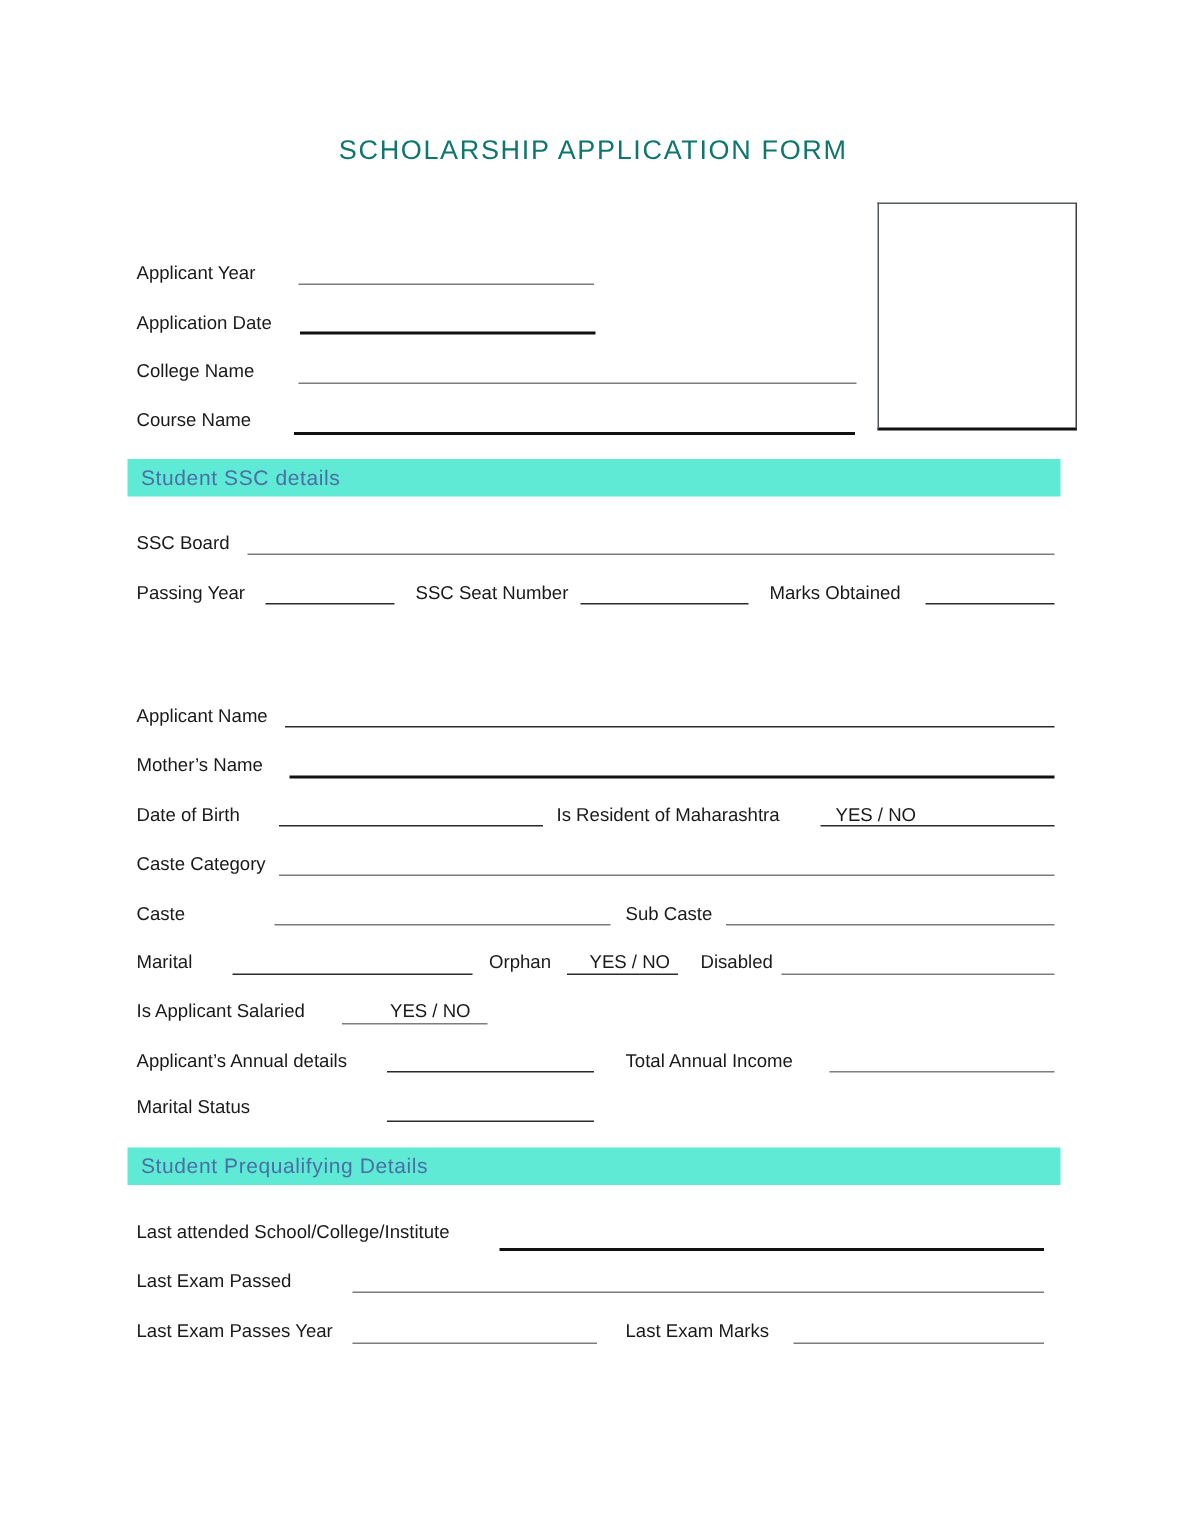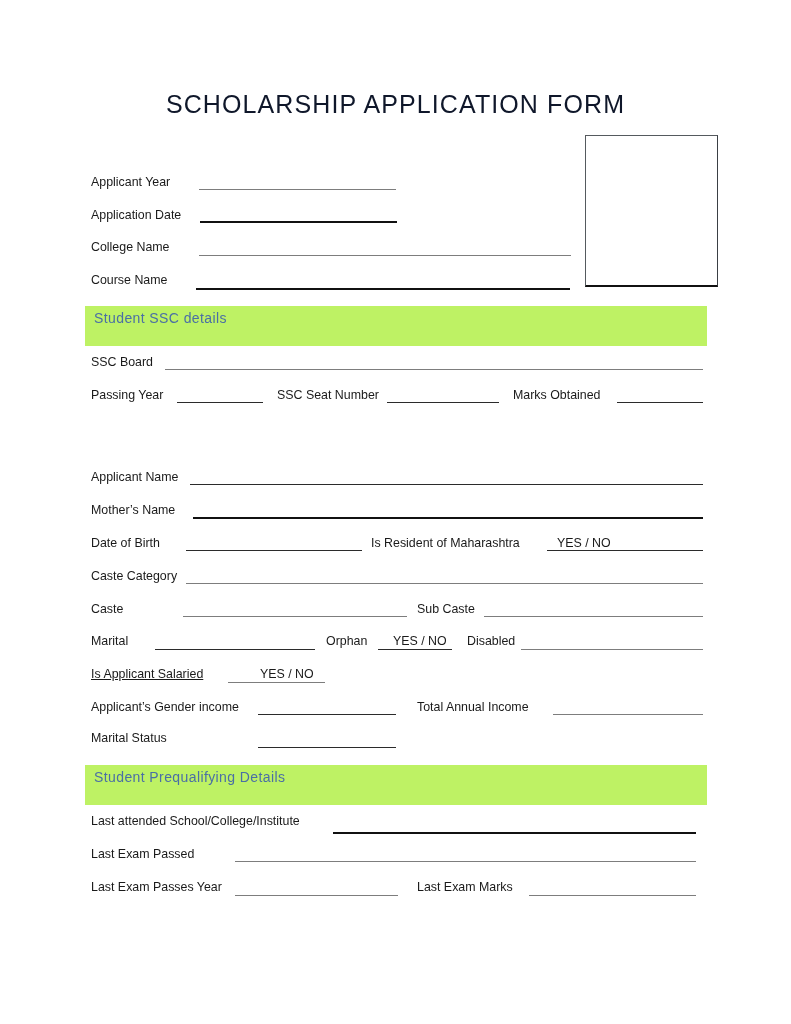--- a/index.html
+++ b/index.html
@@ -23,23 +23,23 @@
     background: #ffffff;
   }
 
   
   .form-title {
     position: absolute;
     left: 0;
     right: 0;
     top: 90px;
     text-align: center;
-    font-size: 25px;
+    font-size: 18px;
     letter-spacing: 1.1px;
-    color: #0f172a;
+    color: #0f766e;
     font-weight: 400;
     white-space: nowrap;
   }
 
   
   .photo-box {
     position: absolute;
     left: 585px;
     top: 135px;
     width: 133px;
@@ -71,22 +71,22 @@
   }
   .rule.thick {
     border-bottom: 2.4px solid #111111;
   }
 
   
   .section-band {
     position: absolute;
     left: 85px;
     width: 622px;
-    height: 40px;
-    background: #bef264;
+    height: 25px;
+    background: #5eead4;
   }
   .section-band .section-title {
     position: absolute;
     left: 9px;
     top: 4px;
     font-size: 14px;
     letter-spacing: 0.4px;
     color: #4a6fa5;
     white-space: nowrap;
     font-weight: 400;
@@ -164,25 +164,25 @@
   <div class="lbl" style="left:91px; top:634px;">Marital</div>
   <div class="rule dark" style="left:155px; top:649px; width:160px;"></div>
 
   <div class="lbl" style="left:326px; top:634px;">Orphan</div>
   <div class="val" style="left:393px; top:634px;">YES / NO</div>
   <div class="rule dark" style="left:378px; top:649px; width:74px;"></div>
 
   <div class="lbl" style="left:467px; top:634px;">Disabled</div>
   <div class="rule" style="left:521px; top:649px; width:182px;"></div>
 
-  <div class="lbl" style="left:91px; top:667px;text-decoration:underline;">Is Applicant Salaried</div>
+  <div class="lbl" style="left:91px; top:667px;">Is Applicant Salaried</div>
   <div class="val" style="left:260px; top:667px;">YES / NO</div>
   <div class="rule" style="left:228px; top:682px; width:97px;"></div>
 
-  <div class="lbl" style="left:91px; top:700px;">Applicant’s Gender income</div>
+  <div class="lbl" style="left:91px; top:700px;">Applicant’s Annual details</div>
   <div class="rule dark" style="left:258px; top:714px; width:138px;"></div>
 
   <div class="lbl" style="left:417px; top:700px;">Total Annual Income</div>
   <div class="rule" style="left:553px; top:714px; width:150px;"></div>
 
   <div class="lbl" style="left:91px; top:731px;text-align:right;">Marital Status</div>
   <div class="rule dark" style="left:258px; top:747px; width:138px;"></div>
 
   <div class="section-band" style="top:765px;">
     <div class="section-title">Student Prequalifying Details</div>

